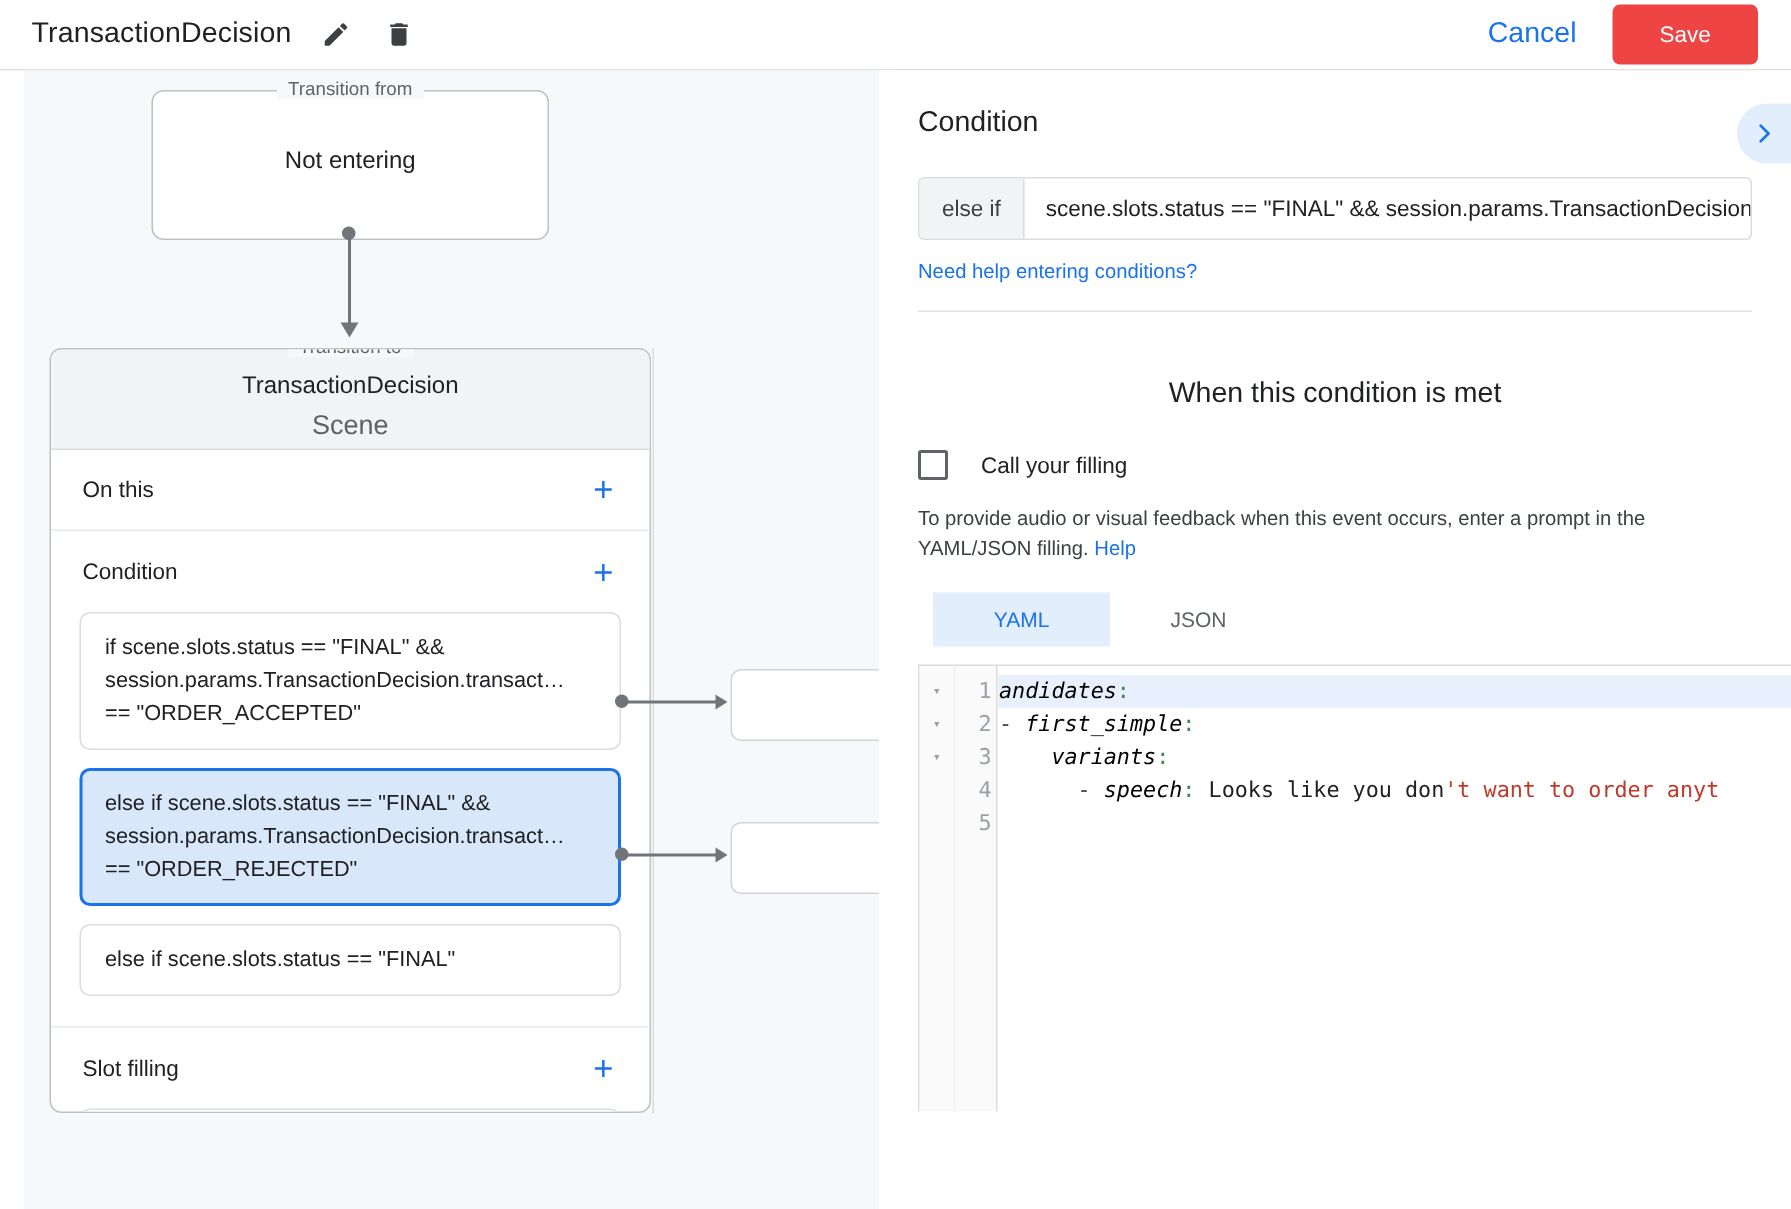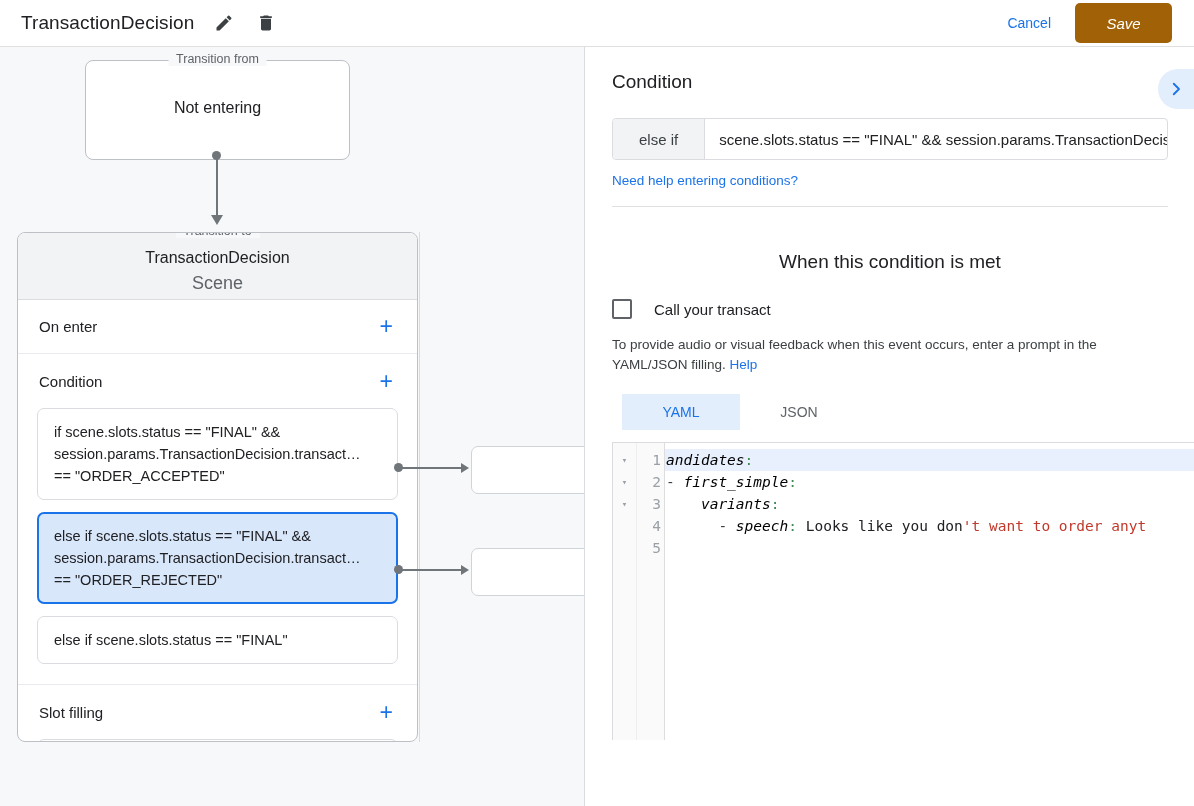--- a/index.html
+++ b/index.html
@@ -29,48 +29,47 @@
   .icon-btn {
     margin-left: 18px;
     width: 24px; height: 24px;
     display: flex; align-items: center; justify-content: center;
     cursor: pointer;
   }
   .icon-btn svg { display: block; }
   .topbar-spacer { flex: 1; }
   .cancel-btn {
     color: #1a73e8;
-    font-size: 14px;
+    font-size: 19px;
     background: none; border: none;
     cursor: pointer;
     padding: 8px 12px;
     margin-right: 12px;
     font-family: inherit;
   }
   .save-btn {
-    background: #a16207;
+    background: #ef4444;
     color: #ffffff;
     font-size: 15px;
     border: none; border-radius: 5px;
     height: 40px; width: 97px;
     margin-right: 22px;
     cursor: pointer;
     font-family: inherit;
-    font-style: italic;
   }
 
   
   .body-wrap {
     position: absolute; left: 0; top: 47px;
     width: 1194px; height: 759px;
   }
 
   
   .graph-pane {
-    position: absolute; left: 0; top: 0;
+    position: absolute; left: 16px; top: 0;
     width: 585px; height: 759px;
     background: #f7f8fa;
     border-right: 1px solid #dadce0;
     overflow: hidden;
   }
 
   
   .node-box {
     position: absolute;
     border: 1px solid #bdc1c6;
@@ -245,21 +244,21 @@
     border: 1px solid #dadce0;
     border-radius: 4px;
     height: 42px;
     overflow: hidden;
     width: 556px;
   }
   .cond-prefix {
     background: #f1f3f4;
     border-right: 1px solid #dadce0;
     display: flex; align-items: center;
-    padding: 0 26px;
+    padding: 0 15px;
     font-size: 15px;
     color: #3c4043;
   }
   .cond-value {
     flex: 1;
     display: flex; align-items: center;
     padding: 0 0 0 14px;
     font-size: 15px;
     color: #202124;
     white-space: nowrap;
@@ -431,21 +430,21 @@
 
     <div class="node-box" id="transition-to">
       <div class="node-legend">Transition to</div>
 
       <div class="tt-header">
         <div class="tt-title">TransactionDecision</div>
         <div class="tt-sub">Scene</div>
       </div>
 
       <div class="section-head">
-        <div class="section-title">On enter</div>
+        <div class="section-title">On this</div>
         <div class="plus-btn">+</div>
       </div>
 
       <div class="section-head no-border">
         <div class="section-title">Condition</div>
         <div class="plus-btn">+</div>
       </div>
 
       <div class="cond-list">
         <div class="cond-card">
@@ -507,21 +506,21 @@
 
       <a class="help-link">Need help entering conditions?</a>
       <div class="pane-divider"></div>
     </div>
 
     <div class="detail-body">
       <div class="body-heading">When this condition is met</div>
 
       <div class="check-row">
         <div class="checkbox"></div>
-        <div class="check-label">Call your transact</div>
+        <div class="check-label">Call your filling</div>
       </div>
 
 
       <div class="help-text">
         <span>To provide audio or visual feedback when this event occurs, enter a prompt in the YAML/JSON filling.</span>
         <a>Help</a>
       </div>
 
       <div class="tabs">
         <div class="tab active">YAML</div>

